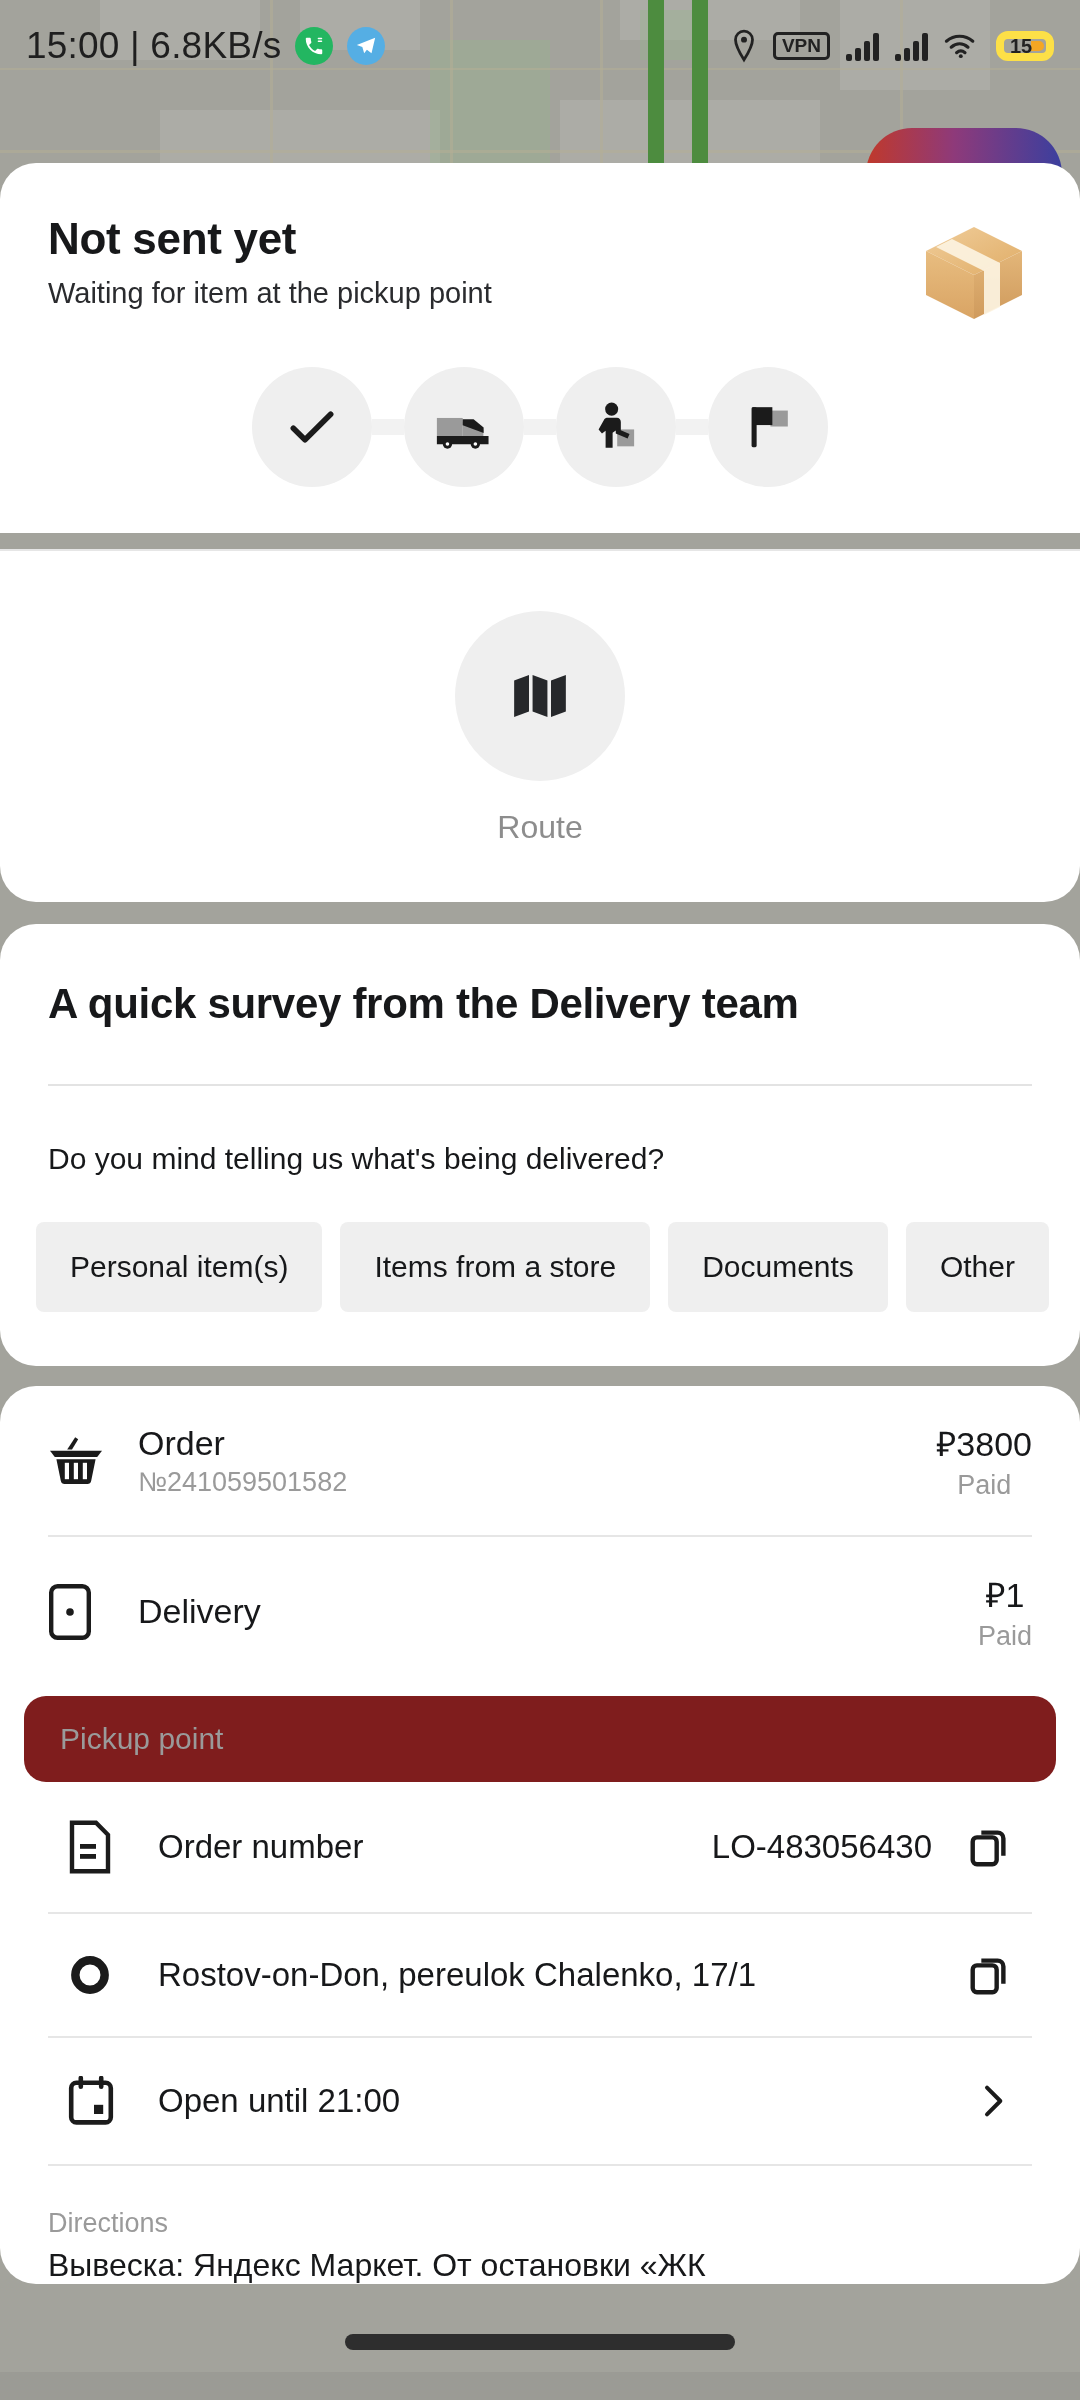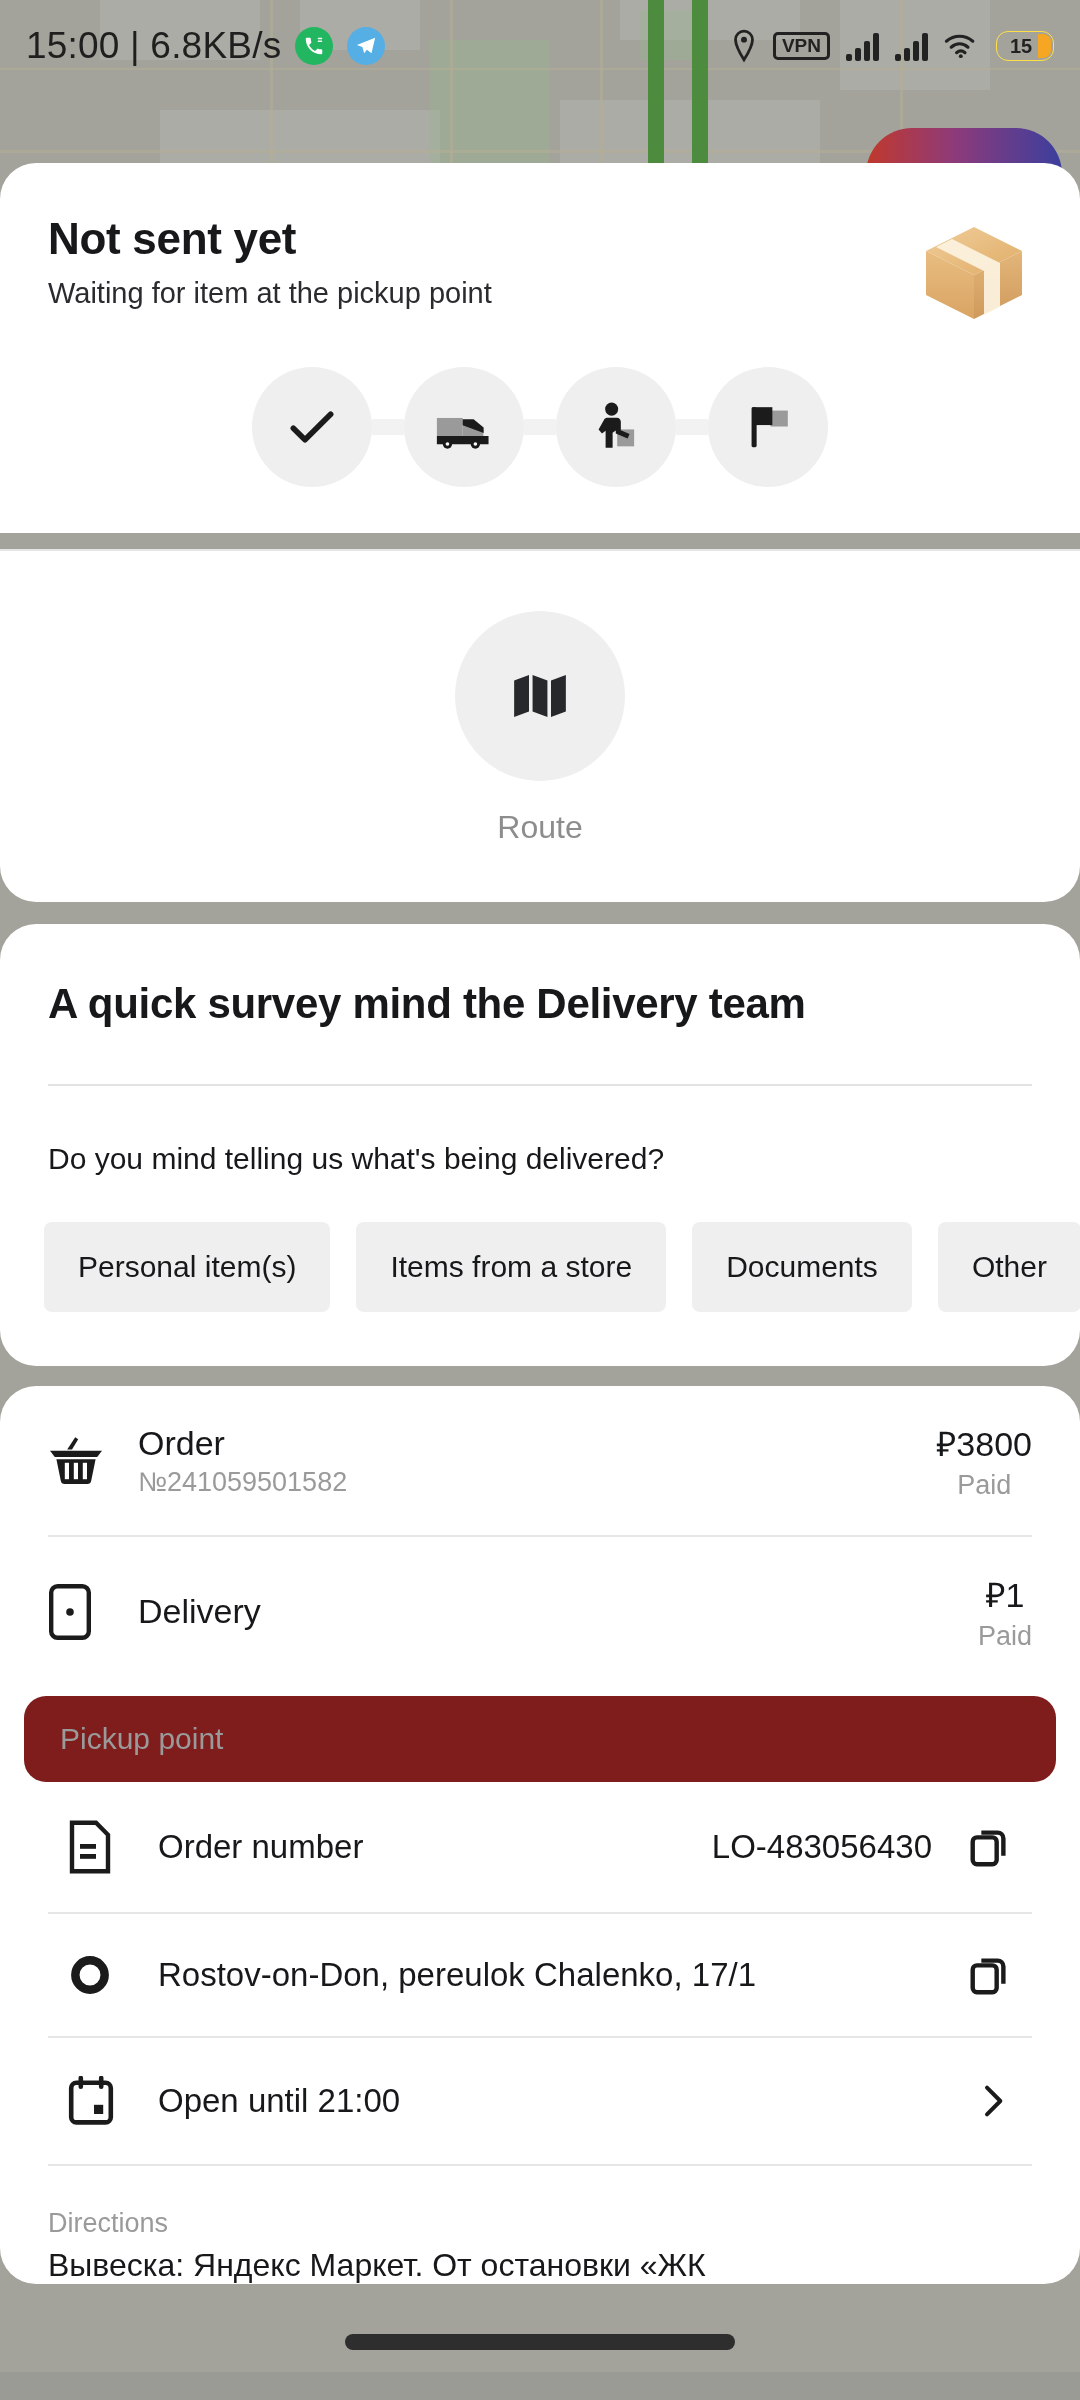--- a/index.html
+++ b/index.html
@@ -70,21 +70,21 @@
   }
   .bars { display: flex; align-items: flex-end; gap: 3px; height: 30px; }
   .bars i { display: block; width: 6px; background: #222; border-radius: 2px; }
   .bars i:nth-child(1) { height: 7px; }
   .bars i:nth-child(2) { height: 13px; }
   .bars i:nth-child(3) { height: 20px; }
   .bars i:nth-child(4) { height: 28px; }
   .sb-batt {
     position: relative;
     width: 58px; height: 30px;
-    border: 1px solid #fde047; border-radius: 12px;
+    border: 8px solid #fde047; border-radius: 12px;
     display: flex; align-items: center; justify-content: center;
   }
   .sb-batt .lvl {
     position: absolute; right: 2px; top: 2px; bottom: 2px;
     width: 13px; background: #f5a623; border-radius: 0 8px 8px 0;
   }
   .sb-batt span {
     position: relative; z-index: 2;
     font-size: 20px; font-weight: 700; color: #222;
     padding-right: 8px;
@@ -201,21 +201,20 @@
     display: flex; gap: 18px;
     padding: 46px 0 54px 36px;
     white-space: nowrap;
   }
   .chip {
     background: #efefef;
     border-radius: 8px;
     padding: 28px 34px;
     font-size: 30px; color: #17181a;
     flex: 0 0 auto;
-    margin-left: 8px;
   }
   .row {
     display: flex; align-items: center;
     padding: 34px 48px;
     min-height: 112px;
   }
   .row-icon {
     width: 62px; flex: 0 0 62px;
     display: flex; align-items: center; justify-content: flex-start;
   }
@@ -419,21 +418,21 @@
             <path d="M9.3 4.4l5.4 2v13.2l-5.4-2z"></path>
             <path d="M16 6.4l5.4-2v13.2l-5.4 2z"></path>
           </svg>
         </div>
         <div class="route-label">Route</div>
       </div>
     </div>
 
     <div class="card">
       <div class="survey">
-        <div class="survey-title">A quick survey mind the Delivery team</div>
+        <div class="survey-title">A quick survey from the Delivery team</div>
         <div class="survey-rule"></div>
         <div class="survey-q">Do you mind telling us what's being delivered?</div>
         <div class="chips">
           <div class="chip">Personal item(s)</div>
           <div class="chip">Items from a store</div>
           <div class="chip">Documents</div>
           <div class="chip">Other</div>
         </div>
       </div>
     </div>

